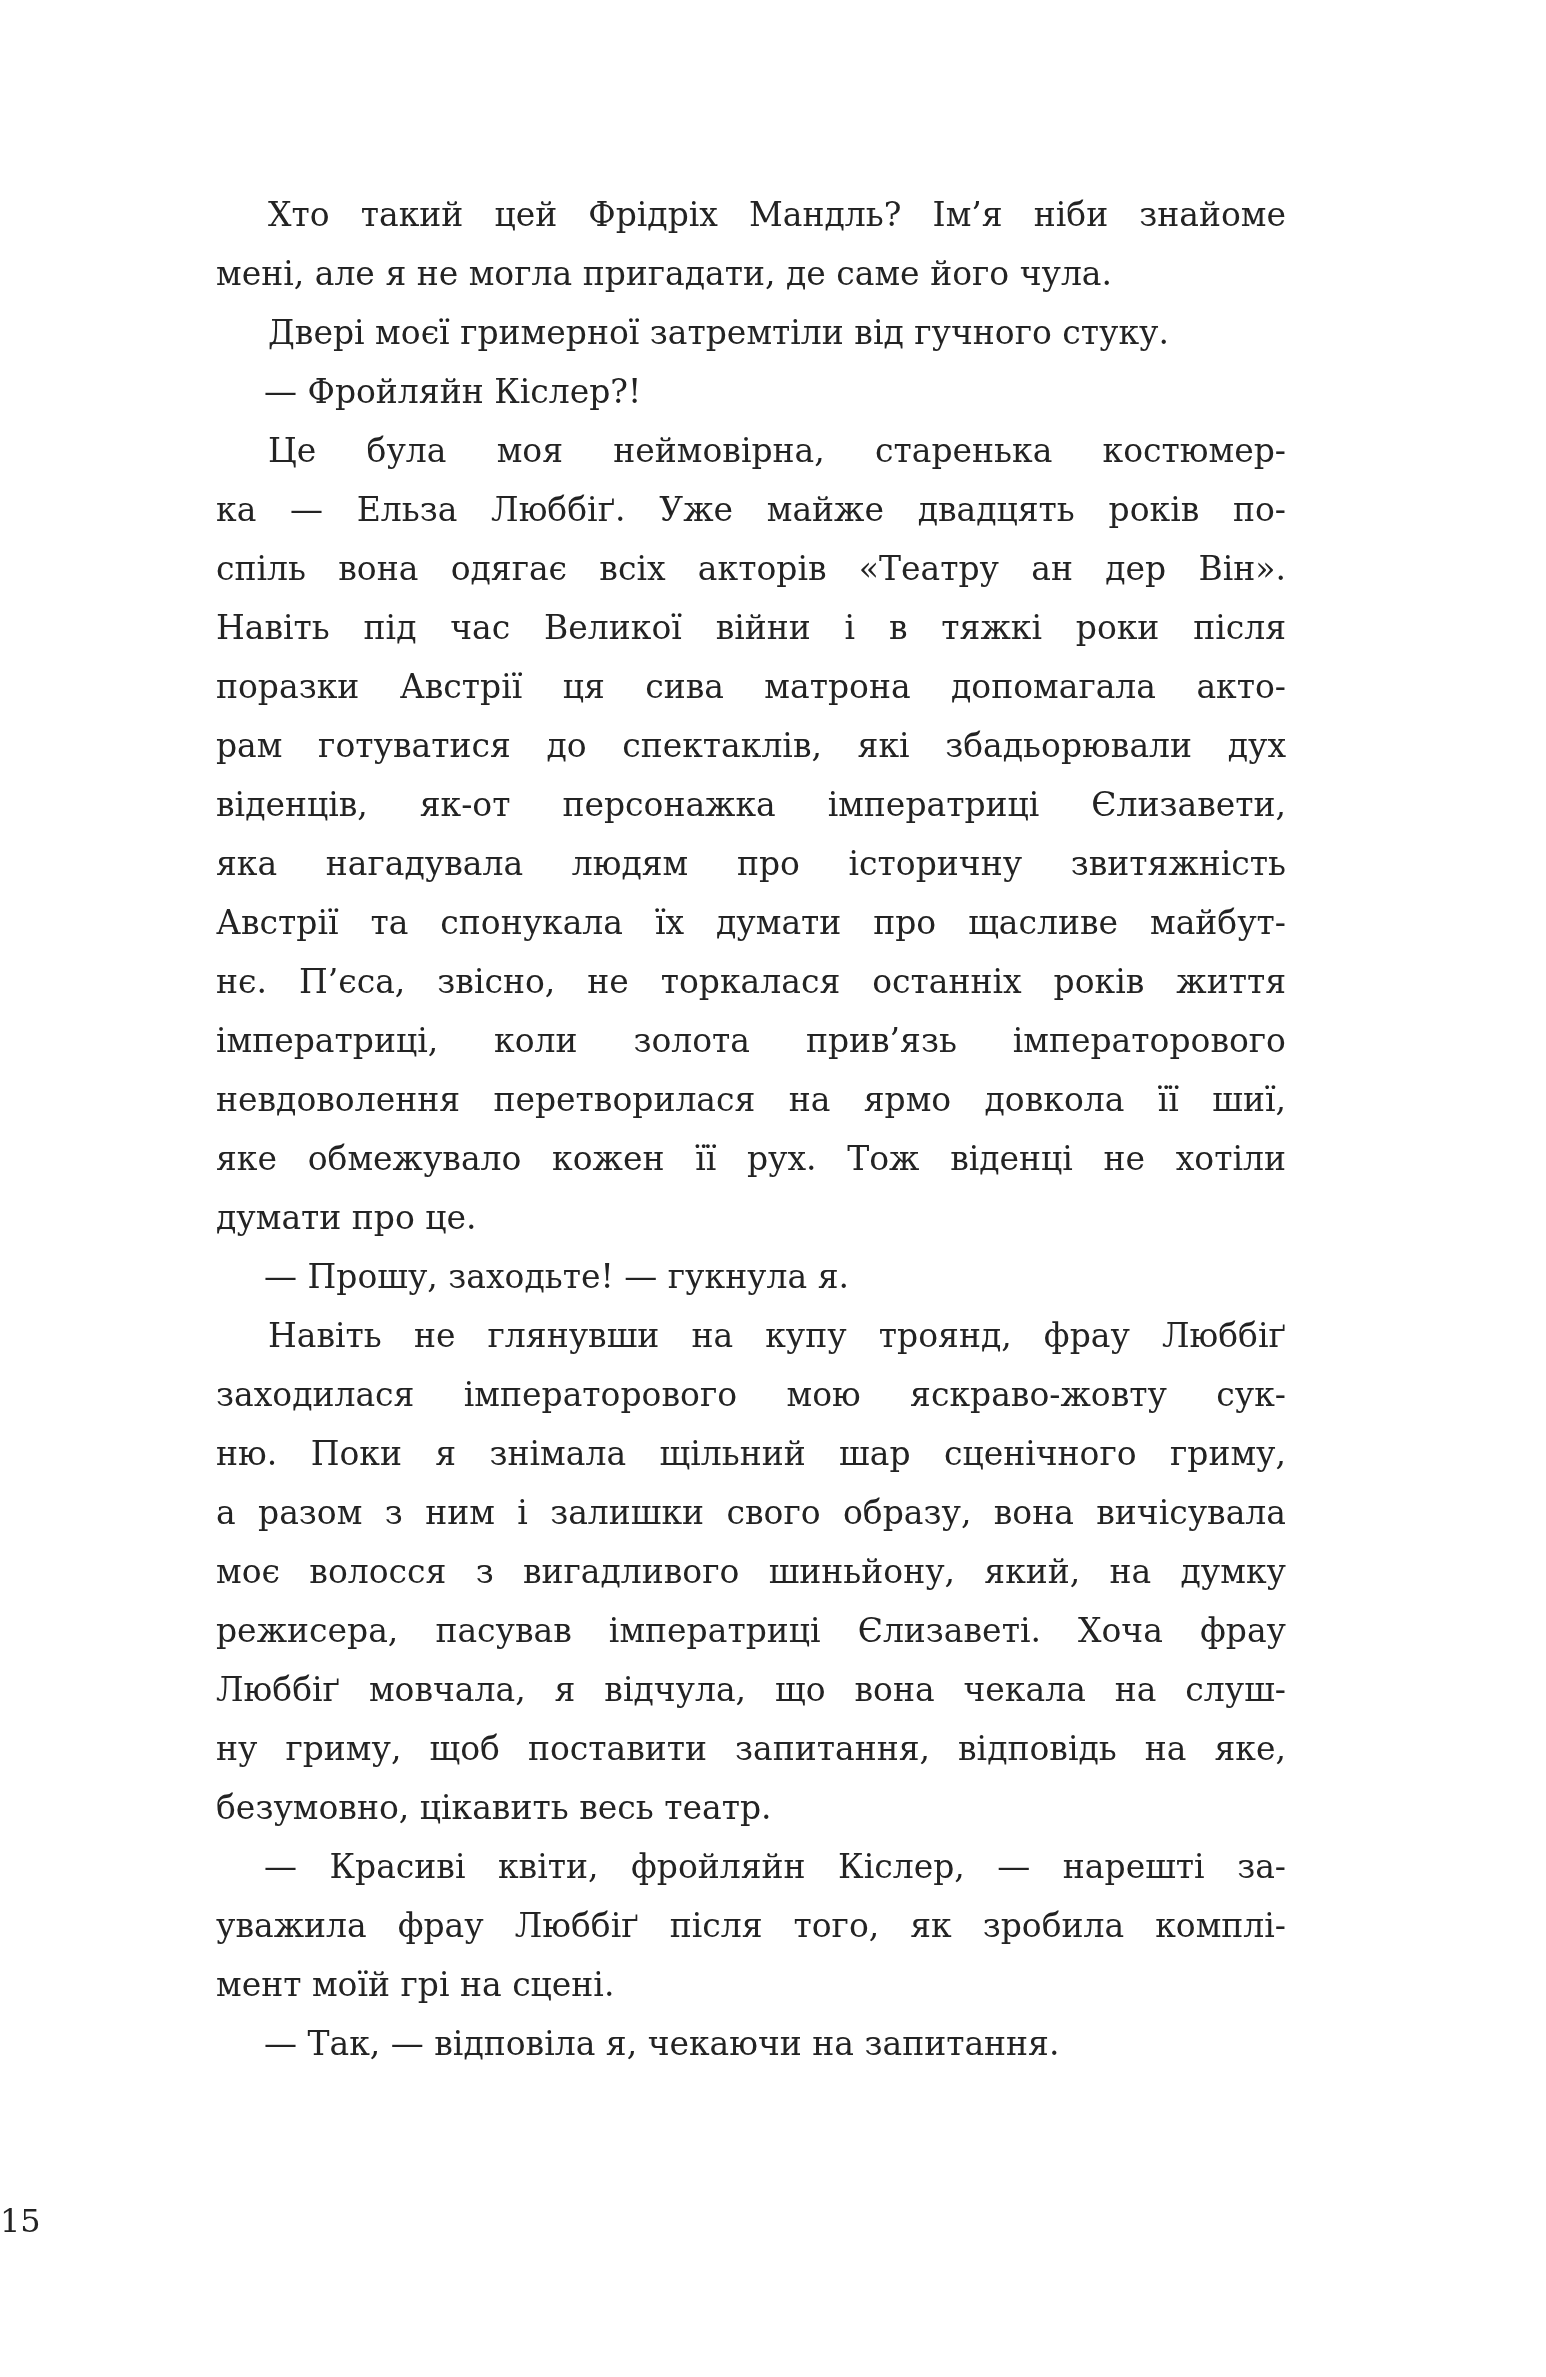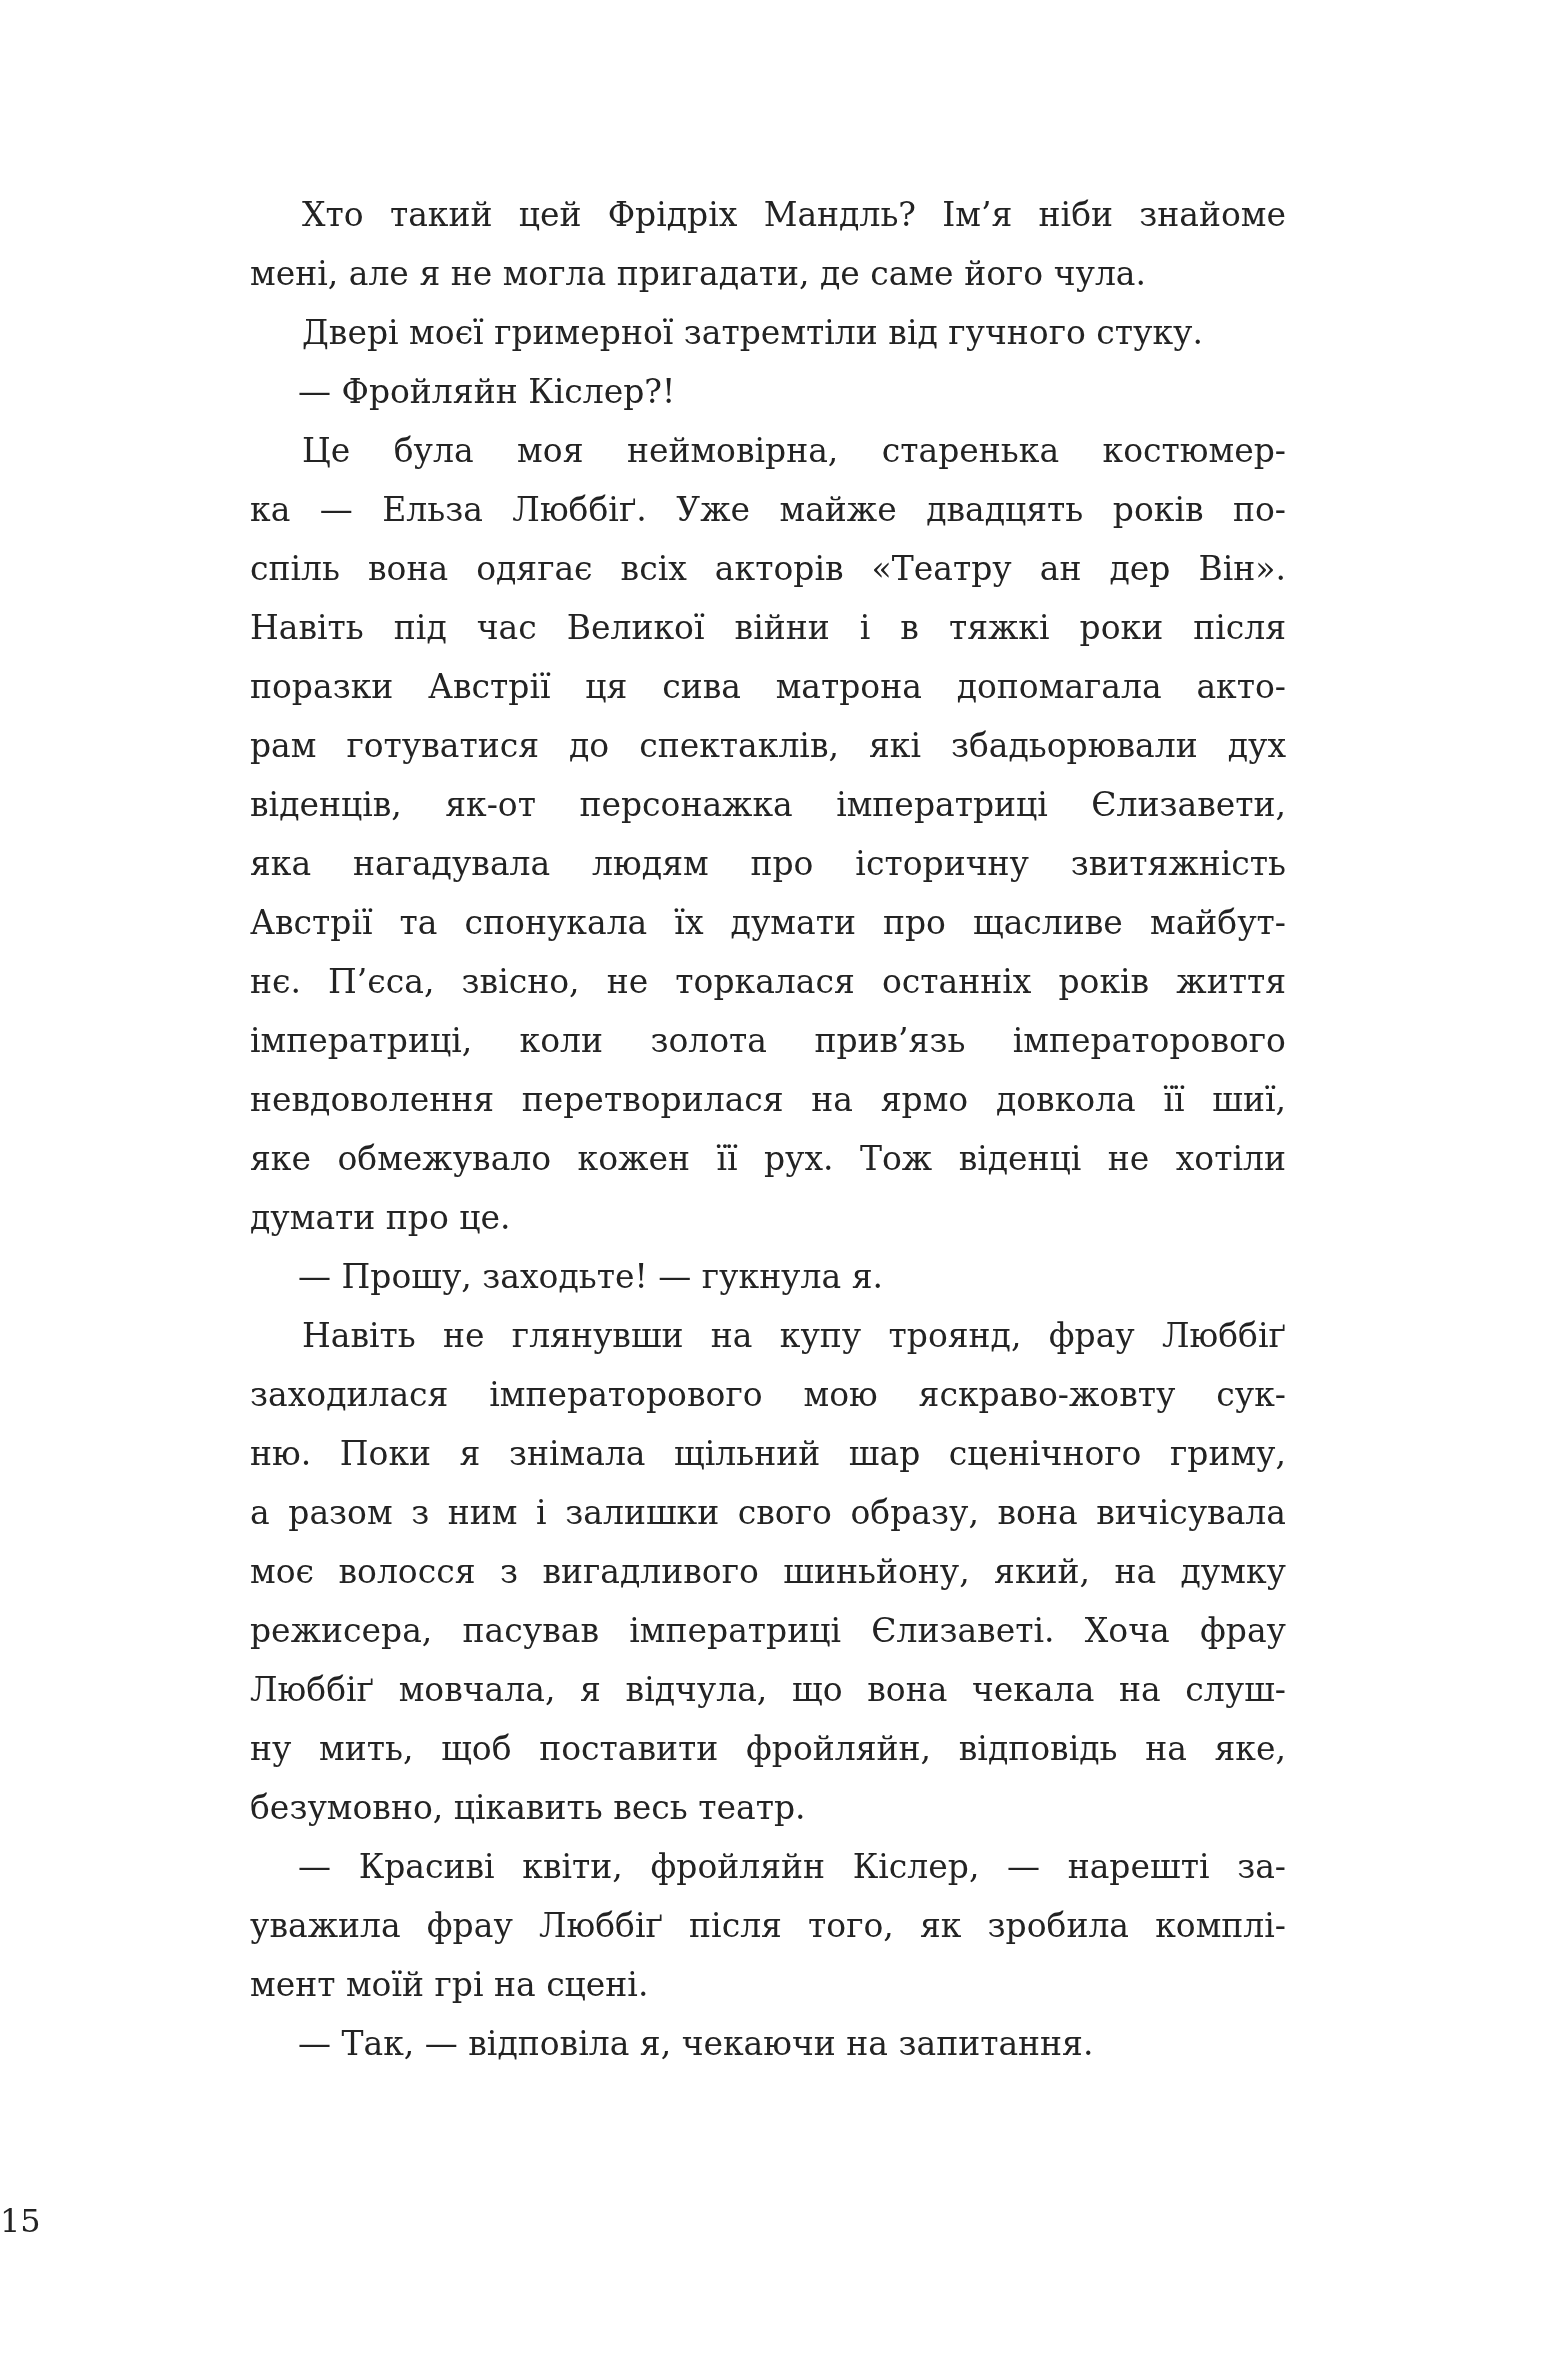--- a/index.html
+++ b/index.html
@@ -32,21 +32,20 @@
       letter-spacing: 0px;
     }
     .line {
       display: block;
       height: 59px;
       line-height: 59px;
       white-space: nowrap;
       text-align: justify;
       text-align-last: justify;
       overflow: visible;
-      margin-left: 34px;
     }
     .line.last {
       text-align: left;
       text-align-last: left;
     }
     .line.indent {
       padding-left: 52px;
     }
     .line.dialogue {
       padding-left: 48px;
@@ -103,21 +102,21 @@
     </div>
 
     <div>
       <span class="line indent">Навіть не глянувши на купу троянд, фрау Люббіґ</span>
       <span class="line">заходилася імператорового мою яскраво-жовту сук-</span>
       <span class="line">ню. Поки я знімала щільний шар сценічного гриму,</span>
       <span class="line">а разом з ним і залишки свого образу, вона вичісувала</span>
       <span class="line">моє волосся з вигадливого шиньйону, який, на думку</span>
       <span class="line">режисера, пасував імператриці Єлизаветі. Хоча фрау</span>
       <span class="line">Люббіґ мовчала, я відчула, що вона чекала на слуш-</span>
-      <span class="line">ну мить, щоб поставити фройляйн, відповідь на яке,</span>
+      <span class="line">ну гриму, щоб поставити запитання, відповідь на яке,</span>
       <span class="line last">безумовно, цікавить весь театр.</span>
     </div>
 
     <div>
       <span class="line dialogue">— Красиві квіти, фройляйн Кіслер, — нарешті за-</span>
       <span class="line">уважила фрау Люббіґ після того, як зробила комплі-</span>
       <span class="line last">мент моїй грі на сцені.</span>
     </div>
 
     <div>

